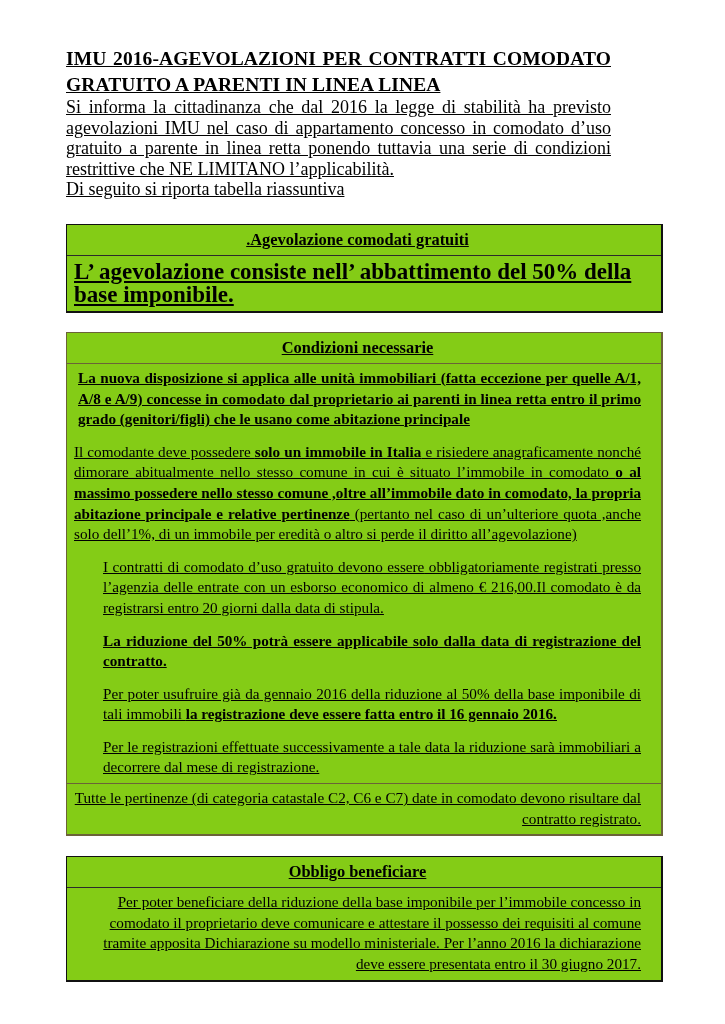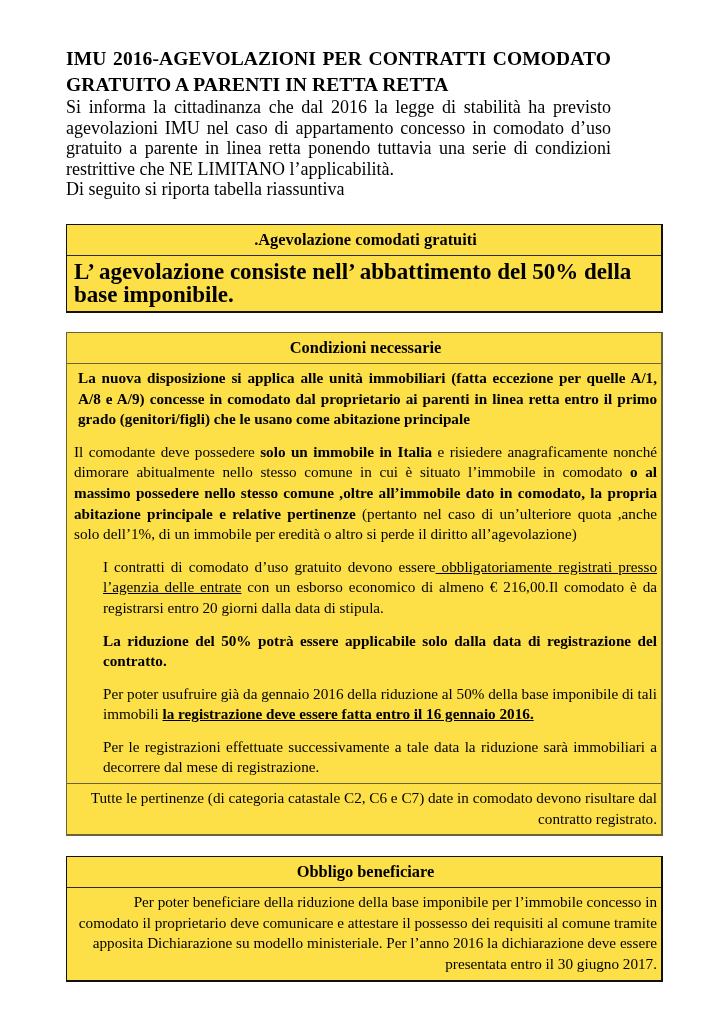--- a/index.html
+++ b/index.html
@@ -14,20 +14,21 @@
     font-family: "Liberation Serif", "DejaVu Serif", serif;
     color: #000000;
     overflow: hidden;
   }
   .page {
     position: relative;
     width: 667px;
     height: 1024px;
     box-sizing: border-box;
     padding: 46px 56px 0 66px;
+    text-decoration: underline;
   }
   h1.doc-title {
     margin: 0 0 0 0;
     font-size: 19.5px;
     line-height: 25.5px;
     font-weight: bold;
     text-align: justify;
     text-align-last: left;
     letter-spacing: 0.1px;
     font-family: "Liberation Serif", "DejaVu Serif", serif;
@@ -47,23 +48,23 @@
 
   
   table.box {
     border-collapse: separate;
     border-spacing: 0;
     width: 597px;
     table-layout: fixed;
     margin: 0;
   }
   table.box td {
-    padding: 4px 4px 5px 7px;
+    padding: 4px 20px 5px 7px;
     vertical-align: top;
-    background: #fde047;
+    background: #84cc16;
   }
   
   .box--dark {
     border: 1.6px solid #111111;
     border-right-width: 2.4px;
     border-bottom-width: 2.4px;
   }
   .box--dark td + td, .box--dark tr + tr td {
     border-top: 1.5px solid #2b2b2b;
   }
@@ -117,21 +118,21 @@
   u { text-decoration: underline; }
   .bu { font-weight: bold; text-decoration: underline; }
 </style>
 </head>
 <body>
 
 <div class="page">
 
   <h1 class="doc-title">
     <span class="l1">IMU 2016-AGEVOLAZIONI PER CONTRATTI COMODATO</span>
-    <span class="l2">GRATUITO A PARENTI IN RETTA RETTA</span>
+    <span class="l2">GRATUITO A PARENTI IN LINEA LINEA</span>
   </h1>
 
   <p class="body-para intro-block">Si informa la cittadinanza che dal 2016 la legge di stabilità ha previsto agevolazioni IMU nel caso di appartamento concesso in comodato d’uso gratuito a parente in linea retta ponendo tuttavia una serie di condizioni restrittive che NE LIMITANO l’applicabilità.</p>
 
   <p class="body-para subintro">Di seguito si riporta tabella riassuntiva</p>
 
   <div class="t1-wrap">
     <table class="box box--dark">
       <tbody>
         <tr>

